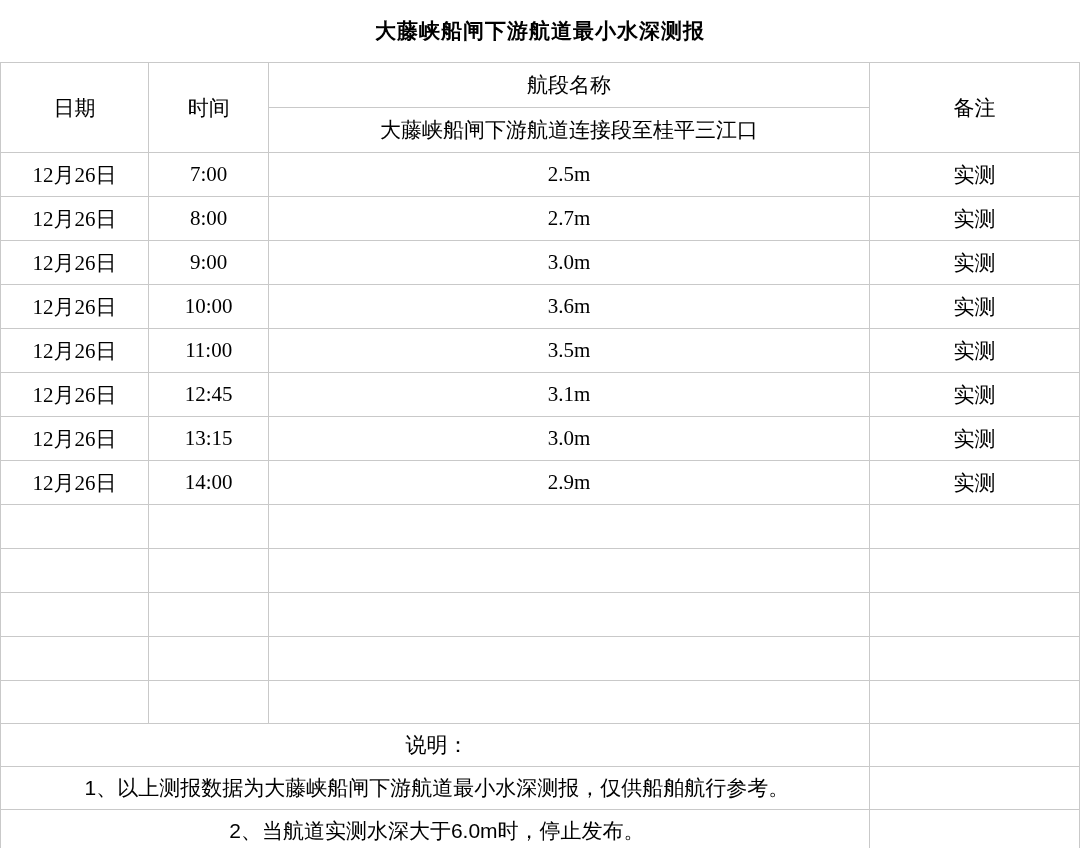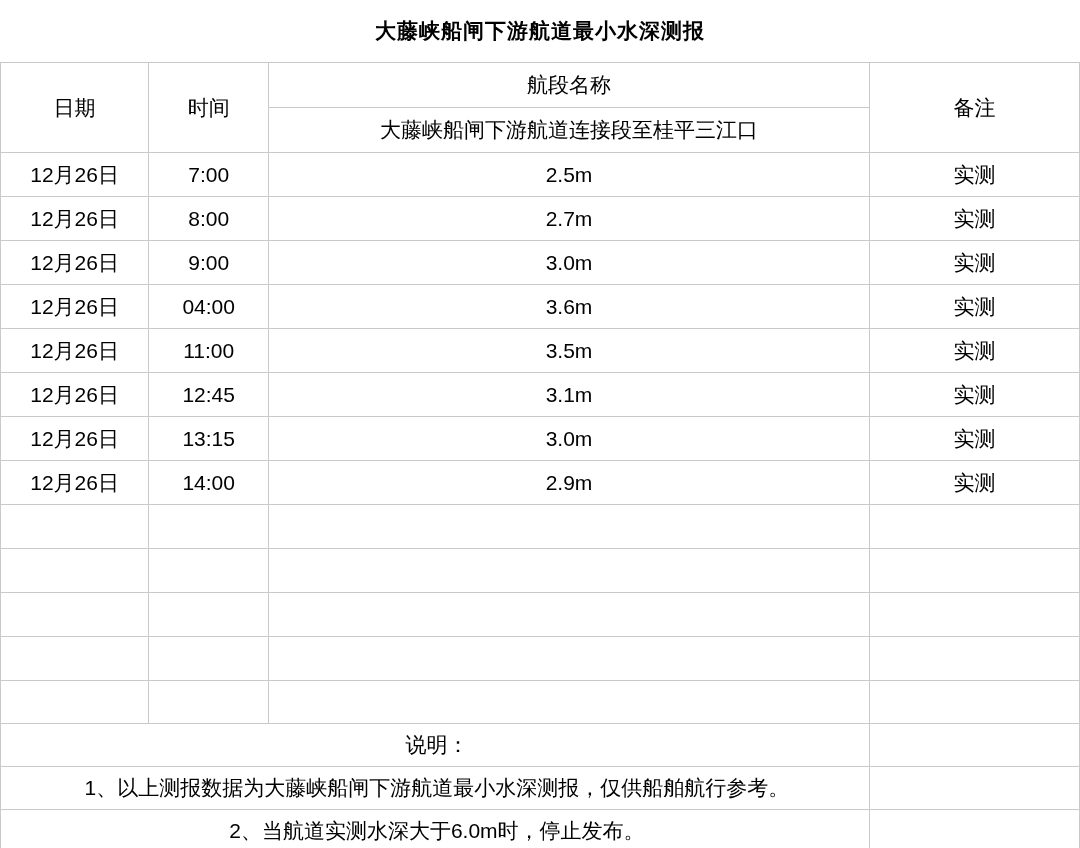--- a/index.html
+++ b/index.html
@@ -49,21 +49,21 @@
     border: none !important;
     background: #fff;
   }
 
   .hdr {
     font-size: 21px;
     height: 44px;
   }
   .hdr-tall { height: 88px; }
 
-  .row-cell { height: 43px; }
+  .row-cell { height: 43px; font-family: Liberation Serif, serif; }
   .empty-row td { height: 43px; }
 
   .note-area td {
     border: none;
     text-align: left;
     font-size: 19px;
     height: 42px;
   }
   .note-area td.vline { border-left: 1px solid #c9c9c9; }
   .note-text { padding-left: 4px; white-space: nowrap; }
@@ -112,21 +112,21 @@
         <td class="row-cell inner hb-r">实测</td>
       </tr>
       <tr>
         <td class="row-cell inner hb-l">12月26日</td>
         <td class="row-cell inner">9:00</td>
         <td class="row-cell inner">3.0m</td>
         <td class="row-cell inner hb-r">实测</td>
       </tr>
       <tr>
         <td class="row-cell inner hb-l">12月26日</td>
-        <td class="row-cell inner">04:00</td>
+        <td class="row-cell inner">10:00</td>
         <td class="row-cell inner">3.6m</td>
         <td class="row-cell inner hb-r">实测</td>
       </tr>
       <tr>
         <td class="row-cell inner hb-l">12月26日</td>
         <td class="row-cell inner">11:00</td>
         <td class="row-cell inner">3.5m</td>
         <td class="row-cell inner hb-r">实测</td>
       </tr>
       <tr>

